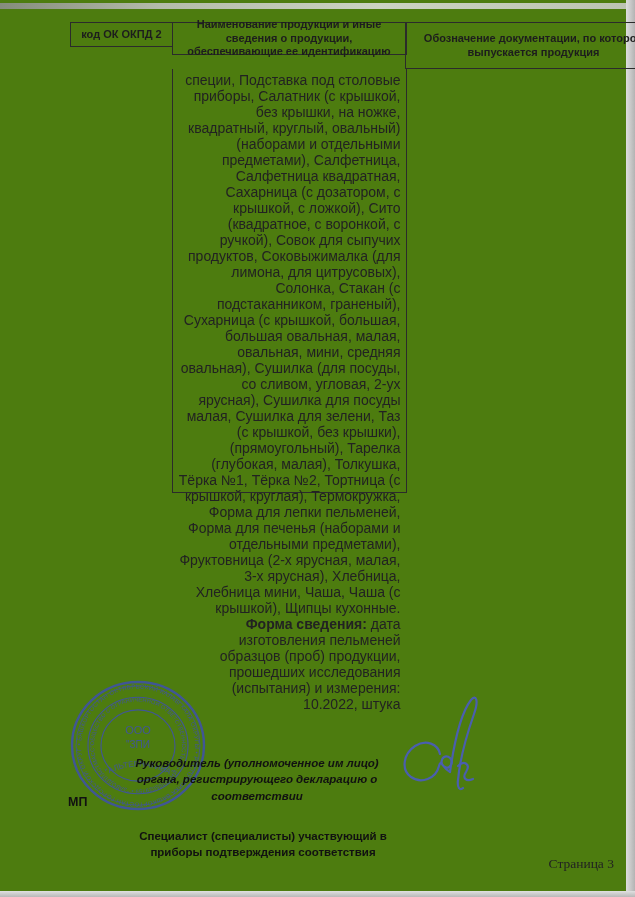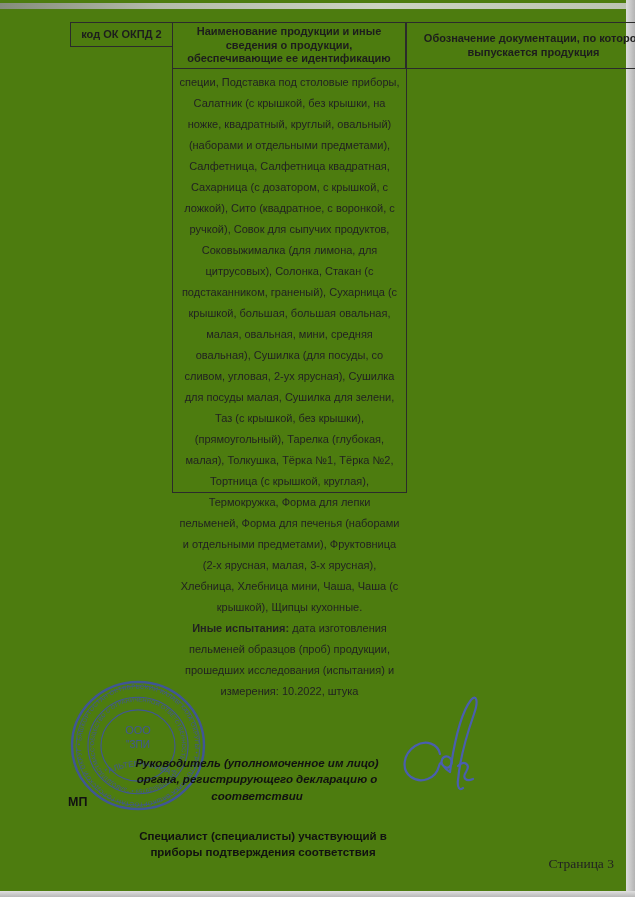--- a/index.html
+++ b/index.html
@@ -12,21 +12,21 @@
     background:linear-gradient(to right,#8f8f8f,#c6c6c6 25%,#e2e2e2 60%,#cfcfcf);opacity:.85;}
   .scan-right{position:absolute;right:0;top:0;width:9px;height:100%;
     background:linear-gradient(to left,#b3b3b3,#dedede);}
   .scan-bottom{position:absolute;left:0;bottom:0;width:100%;height:6px;
     background:linear-gradient(to top,#b8b8b8,#e0e0e0);}
   
   .cell{position:absolute;box-sizing:border-box;border:1.6px solid #2b2b2b;
     display:flex;align-items:center;justify-content:center;text-align:center;
     font-weight:bold;font-size:11px;line-height:13.5px;padding:1px 4px;}
   .body-cell{position:absolute;box-sizing:border-box;border:1.6px solid #2b2b2b;border-top:none;
-    font-size:11px;line-height:21px;padding:3px 5px 3px 6px;text-align:center;
+    font-size:14px;line-height:16px;padding:3px 5px 3px 6px;text-align:right;
     font-weight:normal;color:#222;}
   .body-cell .para{margin:0;}
   .body-cell b{font-weight:bold;}
   
   .mp-label{position:absolute;left:68px;top:795px;font-weight:bold;font-size:12.5px;color:#111;}
   .head-title{position:absolute;left:131px;top:755px;width:252px;text-align:center;
     font-weight:bold;font-size:11.5px;line-height:16.4px;color:#111;font-style:italic;}
   .spec-title{position:absolute;left:129px;top:829px;width:268px;text-align:center;
     font-weight:bold;font-size:11.5px;line-height:15.5px;color:#111;}
   .page-num{position:absolute;left:528px;top:856px;width:86px;text-align:right;
@@ -37,26 +37,26 @@
 </head>
 <body>
 
 <div class="page">
 
   <div class="scan-top"></div>
   <div class="scan-right"></div>
   <div class="scan-bottom"></div>
 
   <div class="cell" style="left:70px;top:22px;width:103px;height:24.5px;">код ОК ОКПД 2</div>
-  <div class="cell" style="left:171.5px;top:22px;width:235px;height:47px;">Наименование продукции и иные сведения о продукции, обеспечивающие ее идентификацию</div>
+  <div class="cell" style="left:171.5px;top:22px;width:235px;height:33px;">Наименование продукции и иные сведения о продукции, обеспечивающие ее идентификацию</div>
   <div class="cell" style="left:405px;top:22px;width:257px;height:47px;">Обозначение документации, по которой выпускается продукция</div>
 
   <div class="body-cell" style="left:171.5px;top:69px;width:235px;height:424px;">
     <div class="para">специи, Подставка под столовые приборы, Салатник (с крышкой, без крышки, на ножке, квадратный, круглый, овальный) (наборами и отдельными предметами), Салфетница, Салфетница квадратная, Сахарница (с дозатором, с крышкой, с ложкой), Сито (квадратное, с воронкой, с ручкой), Совок для сыпучих продуктов, Соковыжималка (для лимона, для цитрусовых), Солонка, Стакан (с подстаканником, граненый), Сухарница (с крышкой, большая, большая овальная, малая, овальная, мини, средняя овальная), Сушилка (для посуды, со сливом, угловая, 2-ух ярусная), Сушилка для посуды малая, Сушилка для зелени, Таз (с крышкой, без крышки), (прямоугольный), Тарелка (глубокая, малая), Толкушка, Тёрка №1, Тёрка №2, Тортница (с крышкой, круглая), Термокружка, Форма для лепки пельменей, Форма для печенья (наборами и отдельными предметами), Фруктовница (2-х ярусная, малая, 3-х ярусная), Хлебница, Хлебница мини, Чаша, Чаша (с крышкой), Щипцы кухонные.</div>
-    <div class="para"><b>Иные испытания:</b><span> дата изготовления пельменей образцов (проб) продукции, прошедших исследования (испытания) и измерения: 10.2022, штука</span></div>
+    <div class="para"><b>Форма сведения:</b><span> дата изготовления пельменей образцов (проб) продукции, прошедших исследования (испытания) и измерения: 10.2022, штука</span></div>
   </div>
 
   <div class="stamp-wrap">
     <svg width="146" height="133" viewBox="-73 -66.5 146 133" xmlns="http://www.w3.org/2000/svg">
       <defs>
         <path id="ringOuter" d="M -57,0 A 57,57 0 1 1 57,0 A 57,57 0 1 1 -57,0"></path>
         <path id="ringInner" d="M -44,0 A 44,44 0 1 1 44,0 A 44,44 0 1 1 -44,0"></path>
         <path id="arcCenter" d="M -33,30 Q 0,12 33,30"></path>
       </defs>
       <g stroke="#3f51a8" fill="none">

